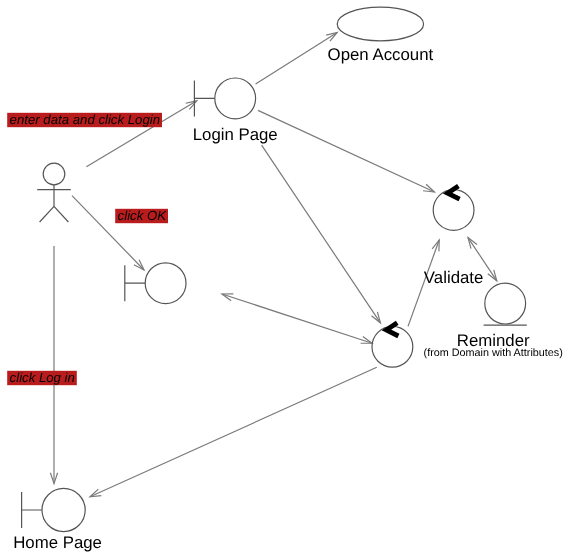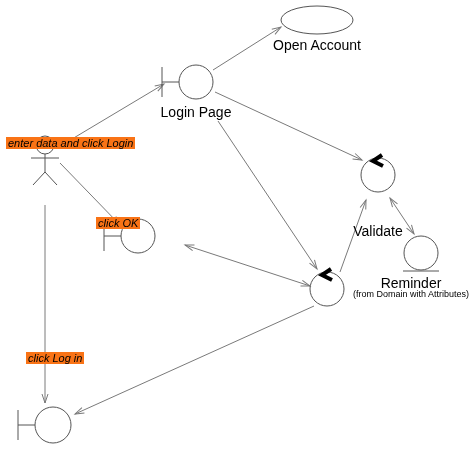--- a/index.html
+++ b/index.html
@@ -43,23 +43,22 @@
     white-space: nowrap;
     line-height: 11px;
   }
   .edge-label {
     position: absolute;
     font-family: "Liberation Sans", sans-serif;
     font-size: 11px;
     font-style: italic;
     color: #000000;
     white-space: nowrap;
-    background: #f97316;
+    background: #b91c1c;
     padding: 0 2px;
-    margin-top: 43px;
   }
   .glyph {
     position: absolute;
     left: 0;
     top: 0;
   }
 </style>
 </head>
 <body>
 
@@ -154,20 +153,21 @@
   <div class="node-label" style="left:351px; top:277px; width:120px;">Reminder</div>
   <div class="node-sublabel" style="left:341px; top:289px; width:140px;">(from Domain with Attributes)</div>
 
   <div class="node" style="left:14px; top:404px; width:60px; height:42px;">
     <svg class="glyph" width="60" height="42" viewBox="0 0 60 42" xmlns="http://www.w3.org/2000/svg">
       <line x1="4" y1="6" x2="4" y2="36" stroke="#555555" stroke-width="1"></line>
       <line x1="4" y1="21" x2="21" y2="21" stroke="#555555" stroke-width="1"></line>
       <circle cx="39" cy="21" r="18" fill="none" stroke="#555555" stroke-width="1"></circle>
     </svg>
   </div>
+  <div class="node-label" style="left:3px; top:446px; width:90px;">Home Page</div>
 
   <div class="edge-label" style="left:6px; top:94px;">enter data and click Login</div>
 
   <div class="edge-label" style="left:96px; top:174px;">click OK</div>
 
-  <div class="edge-label" style="left:26px; top:309px;">click Log in</div>
+  <div class="edge-label" style="left:6px; top:309px;">click Log in</div>
 
 </div>
 
 </body></html>

